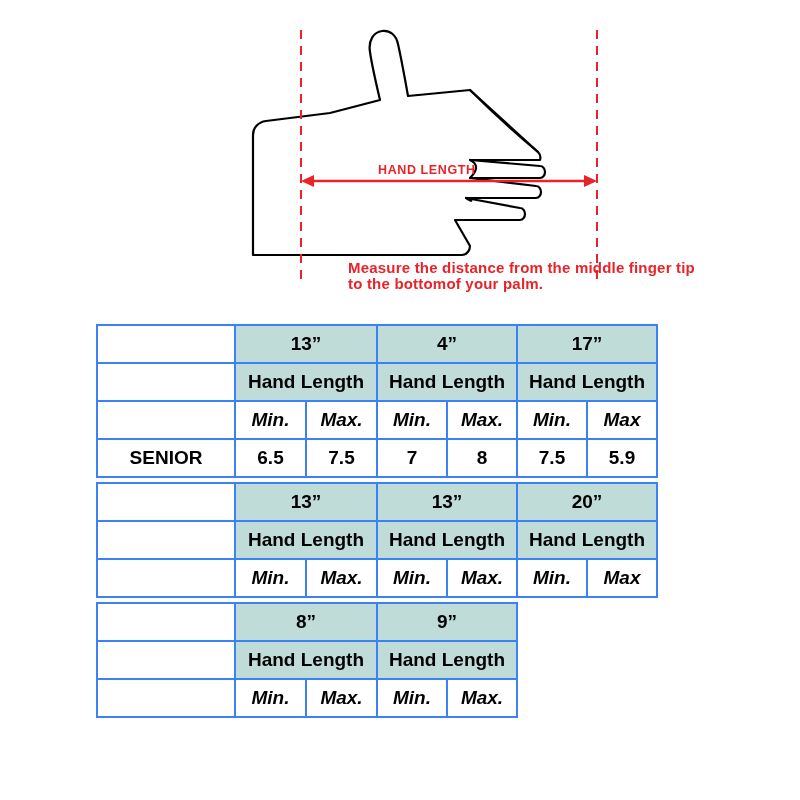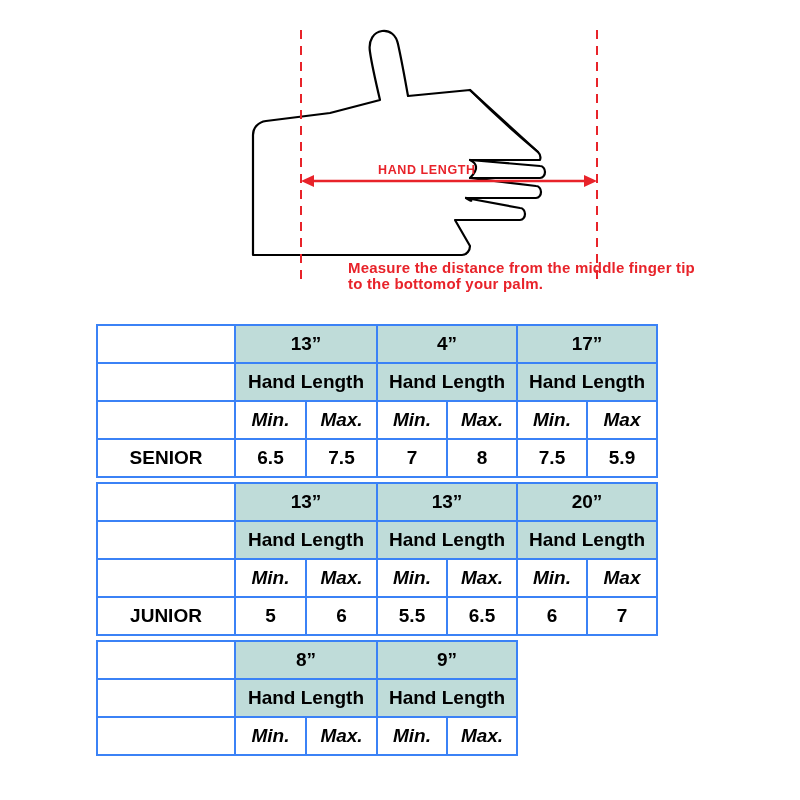--- a/index.html
+++ b/index.html
@@ -228,29 +228,20 @@
       </tr>
       <tr>
         <td class="blank"></td>
         <td class="minmax">Min.</td>
         <td class="minmax">Max.</td>
         <td class="minmax">Min.</td>
         <td class="minmax">Max.</td>
         <td class="minmax">Min.</td>
         <td class="minmax">Max</td>
       </tr>
-      <tr>
-        <td class="cat">JUNIOR</td>
-        <td class="val">5</td>
-        <td class="val">6</td>
-        <td class="val">5.5</td>
-        <td class="val">6.5</td>
-        <td class="val">6</td>
-        <td class="val">7</td>
-      </tr>
     </tbody>
   </table>
 
   <div class="group-gap"></div>
 
   <table class="chart">
     <colgroup>
       <col style="width:138px">
         <col style="width:71px">
         <col style="width:71px">

